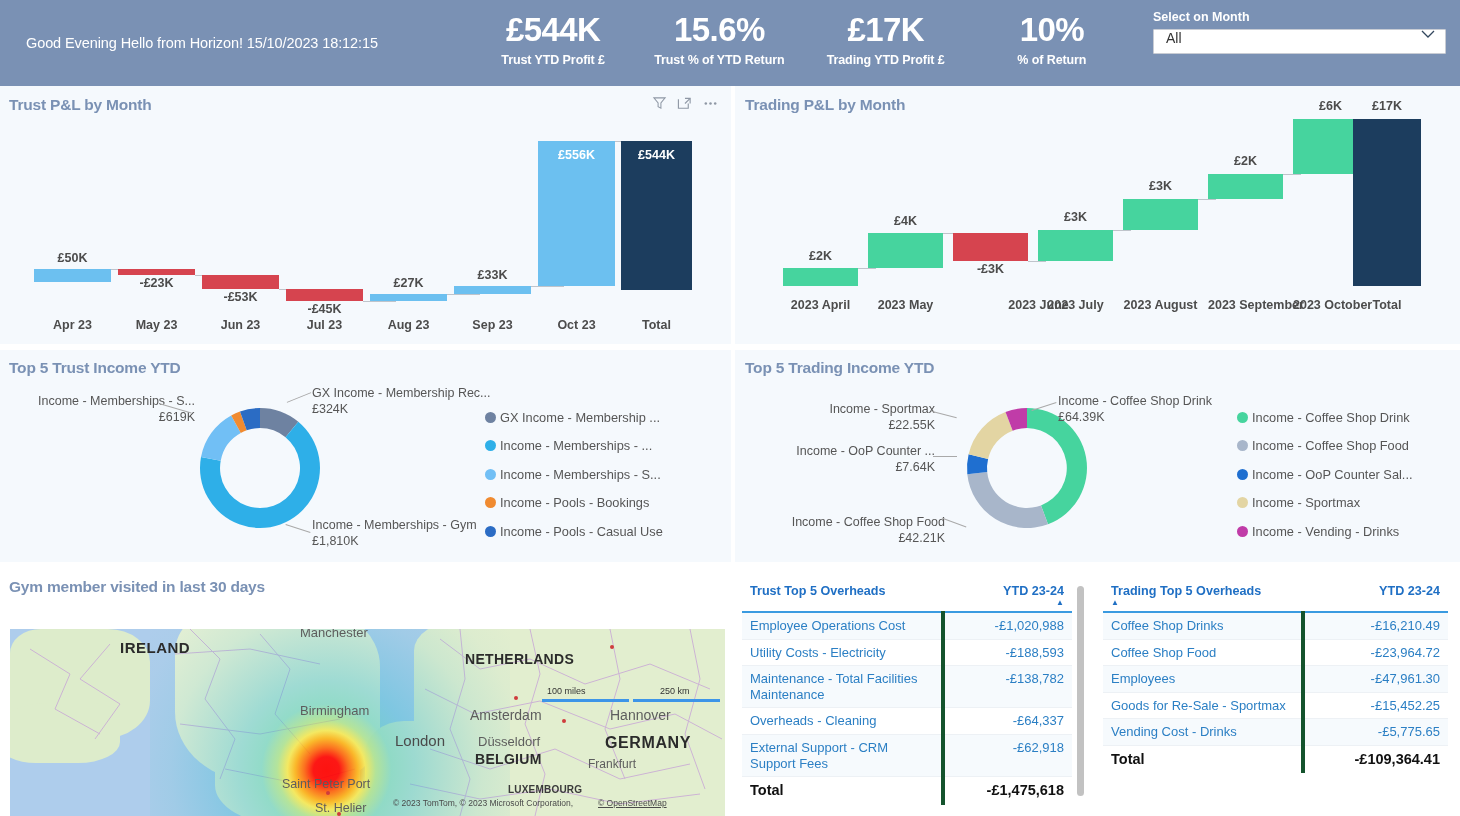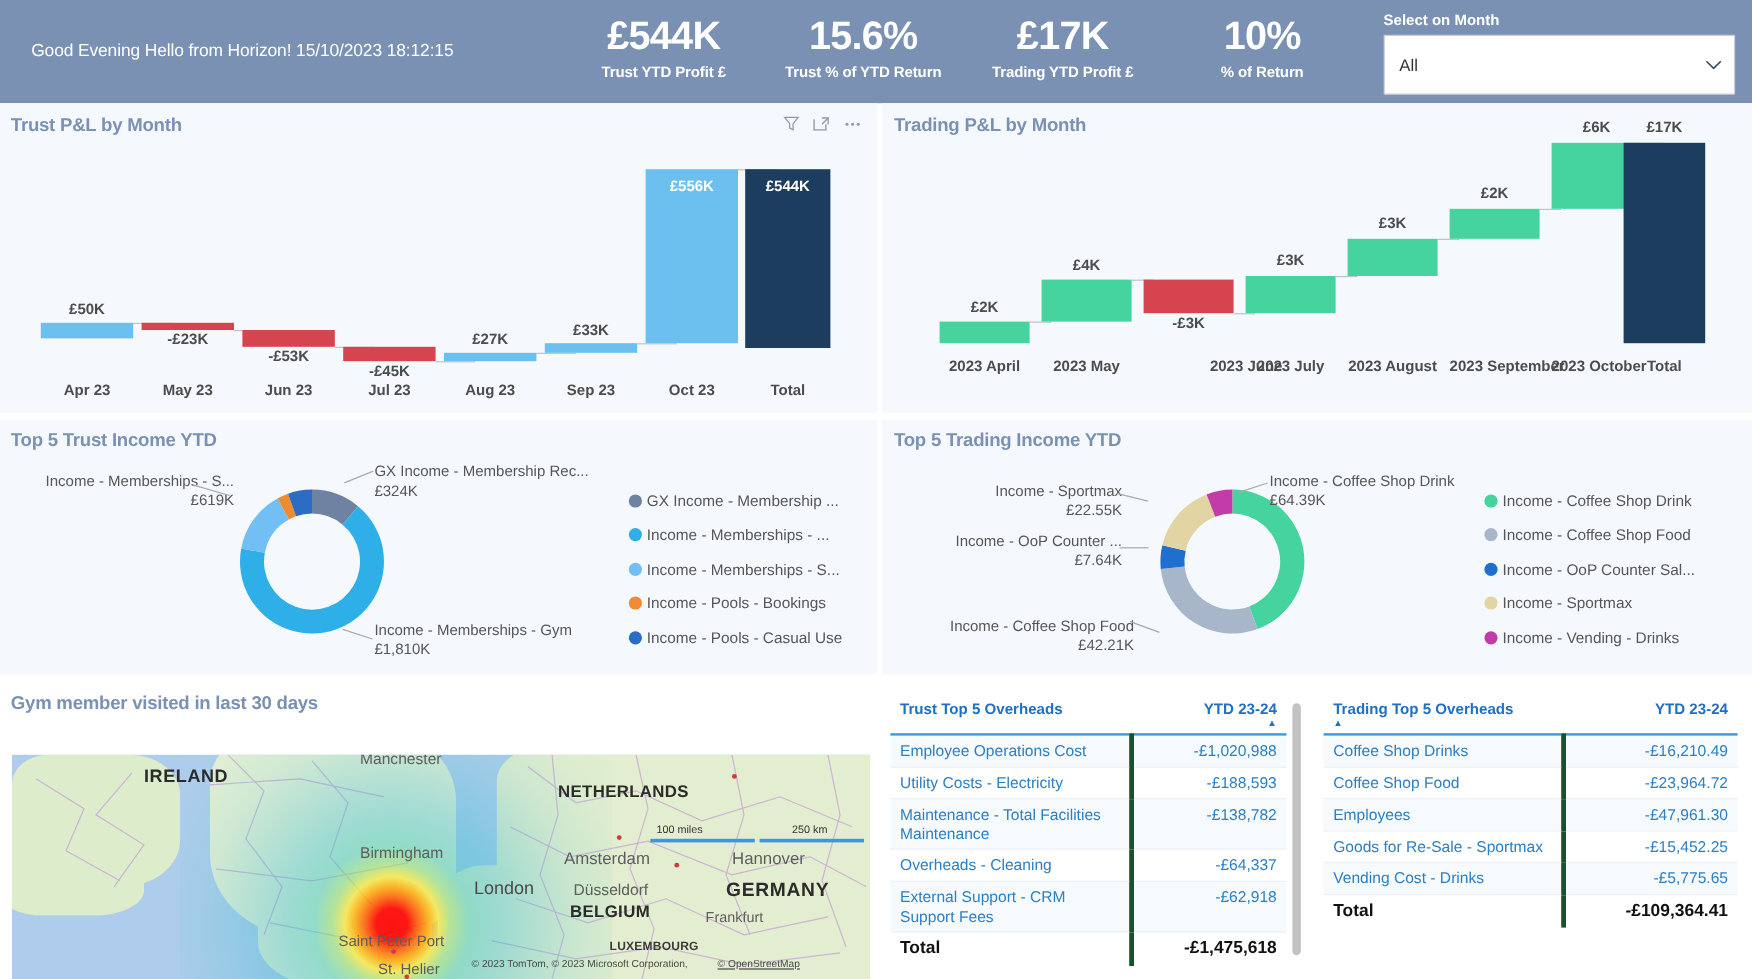--- a/index.html
+++ b/index.html
@@ -21,22 +21,22 @@
   .greet-text { color:#fff; font-size:14.5px; font-weight:normal; letter-spacing:-0.1px;}
   .kpi { flex:1; display:flex; flex-direction:column; align-items:center; justify-content:center; padding-bottom:6px;}
   .kpi-val { color:#fff; font-size:33px; font-weight:bold; line-height:1.05; letter-spacing:-0.6px;}
   .kpi-lab { color:#fff; font-size:12.5px; font-weight:bold; margin-top:6px; letter-spacing:-0.1px;}
   .header-right {
     position:absolute; left:1135px; top:0; width:325px; height:86px;
     background:#7a91b4; padding:10px 14px 0 18px;
   }
   .slicer-label { color:#fff; font-size:12.5px; font-weight:bold; margin-bottom:5px; }
   .slicer-box {
-    background:#fff; border:1px solid #c8ccd4; height:50px; border-radius:1px;
-    display:flex; align-items:center; justify-content:space-between; padding:0 10px 0 12px;
+    background:#fff; border:1px solid #c8ccd4; height:25px; border-radius:1px;
+    display:flex; justify-content:space-between; padding:0 10px 0 12px;
   }
   .slicer-val { font-size:14px; color:#333; }
   .chev { width:14px; height:8px; }
 
   
   .panel { position:absolute; background:#f5f9fd; }
   .panel-title {
     font-size:15.5px; font-weight:bold; color:#7a91b4; letter-spacing:-0.2px;
   }
   .hdr-icons { position:absolute; right:12px; top:10px; display:flex; gap:10px; align-items:center; }
@@ -280,21 +280,21 @@
       <div>£324K</div>
     </div>
     <div class="leader" style="left:286px; top:47px; width:26px; transform:rotate(-22deg);"></div>
 
     <div class="callout" style="left:312px; top:168px;">
       <div>Income - Memberships - Gym</div>
       <div>£1,810K</div>
     </div>
     <div class="leader" style="left:285px; top:178px; width:26px; transform:rotate(18deg);"></div>
 
-    <div class="legend" style="left:524px; top:53px;">
+    <div class="legend" style="left:485px; top:53px;">
       <div class="legend-row">
         <span class="legend-dot" style="background:#6e82a1"></span>
         <span class="legend-txt">GX Income - Membership ...</span>
       </div>
       <div class="legend-row">
         <span class="legend-dot" style="background:#2eafe8"></span>
         <span class="legend-txt">Income - Memberships - ...</span>
       </div>
       <div class="legend-row">
         <span class="legend-dot" style="background:#71bff5"></span>

